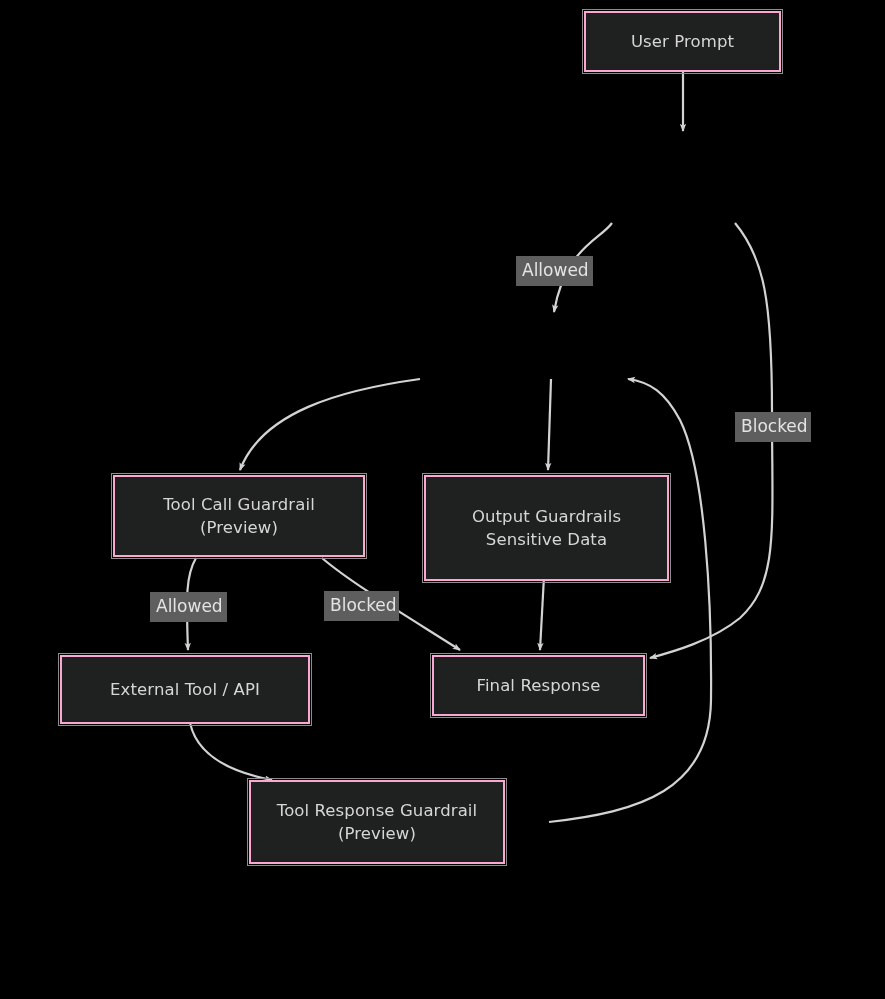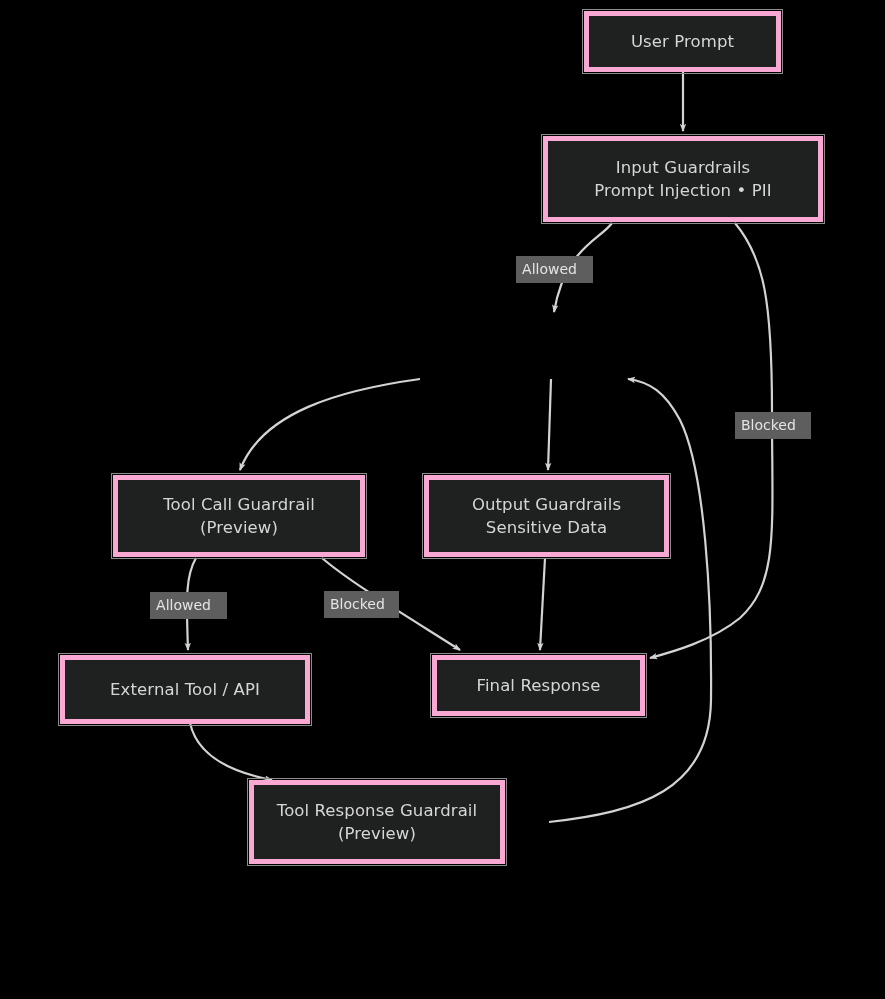--- a/index.html
+++ b/index.html
@@ -26,21 +26,21 @@
     left: 0;
     top: 0;
     width: 885px;
     height: 999px;
     pointer-events: none;
   }
   .node {
     position: absolute;
     box-sizing: border-box;
     background: #1f2020;
-    border: 5px solid #f9a8d4;
+    border: 2px solid #f9a8d4;
     outline: 1px solid #8c8c8c;
     outline-offset: 1px;
     display: flex;
     align-items: center;
     justify-content: center;
     text-align: center;
     color: #d6d6d6;
     font-size: 16.5px;
     line-height: 1.42;
     letter-spacing: 0.1px;
@@ -49,21 +49,21 @@
   .node-label {
     display: block;
     width: 100%;
     white-space: pre-line;
   }
   .edge-label {
     position: absolute;
     box-sizing: border-box;
     background: #5e5e5e;
     color: #e4e4e4;
-    font-size: 14px;
+    font-size: 17px;
     line-height: 1;
     padding: 6px 16px 7px 6px;
     text-align: center;
     white-space: nowrap;
   }
 </style>
 </head>
 <body>
 
 <div id="diagram">
@@ -85,32 +85,28 @@
       <path d="M545,558 L540,650"></path>
       <path d="M189,716 C192,748 220,770 272,780"></path>
       <path d="M549,822 C640,812 710,790 711,700 C712,600 705,470 680,420 C665,392 650,382 628,379"></path>
     </g>
   </svg>
 
   <div class="node" style="left:584px; top:11px; width:197px; height:61px;">
     <span class="node-label">User Prompt</span>
   </div>
 
-  <div class="node" style="left:543px; top:136px; width:280px; height:86px;">
-    <span class="node-label">Input Guardrails
-Prompt Injection • PII</span>
-  </div>
 
 
   <div class="node" style="left:113px; top:475px; width:252px; height:82px;text-align:center;">
     <span class="node-label">Tool Call Guardrail
 (Preview)</span>
   </div>
 
-  <div class="node" style="left:424px; top:475px; width:245px; height:82px;">
+  <div class="node" style="left:424px; top:475px; width:245px; height:106px;">
     <span class="node-label">Output Guardrails
 Sensitive Data</span>
   </div>
 
   <div class="node" style="left:60px; top:655px; width:250px; height:69px;">
     <span class="node-label">External Tool / API</span>
   </div>
 
   <div class="node" style="left:432px; top:655px; width:213px; height:61px;justify-content:flex-end;">
     <span class="node-label">Final Response</span>

